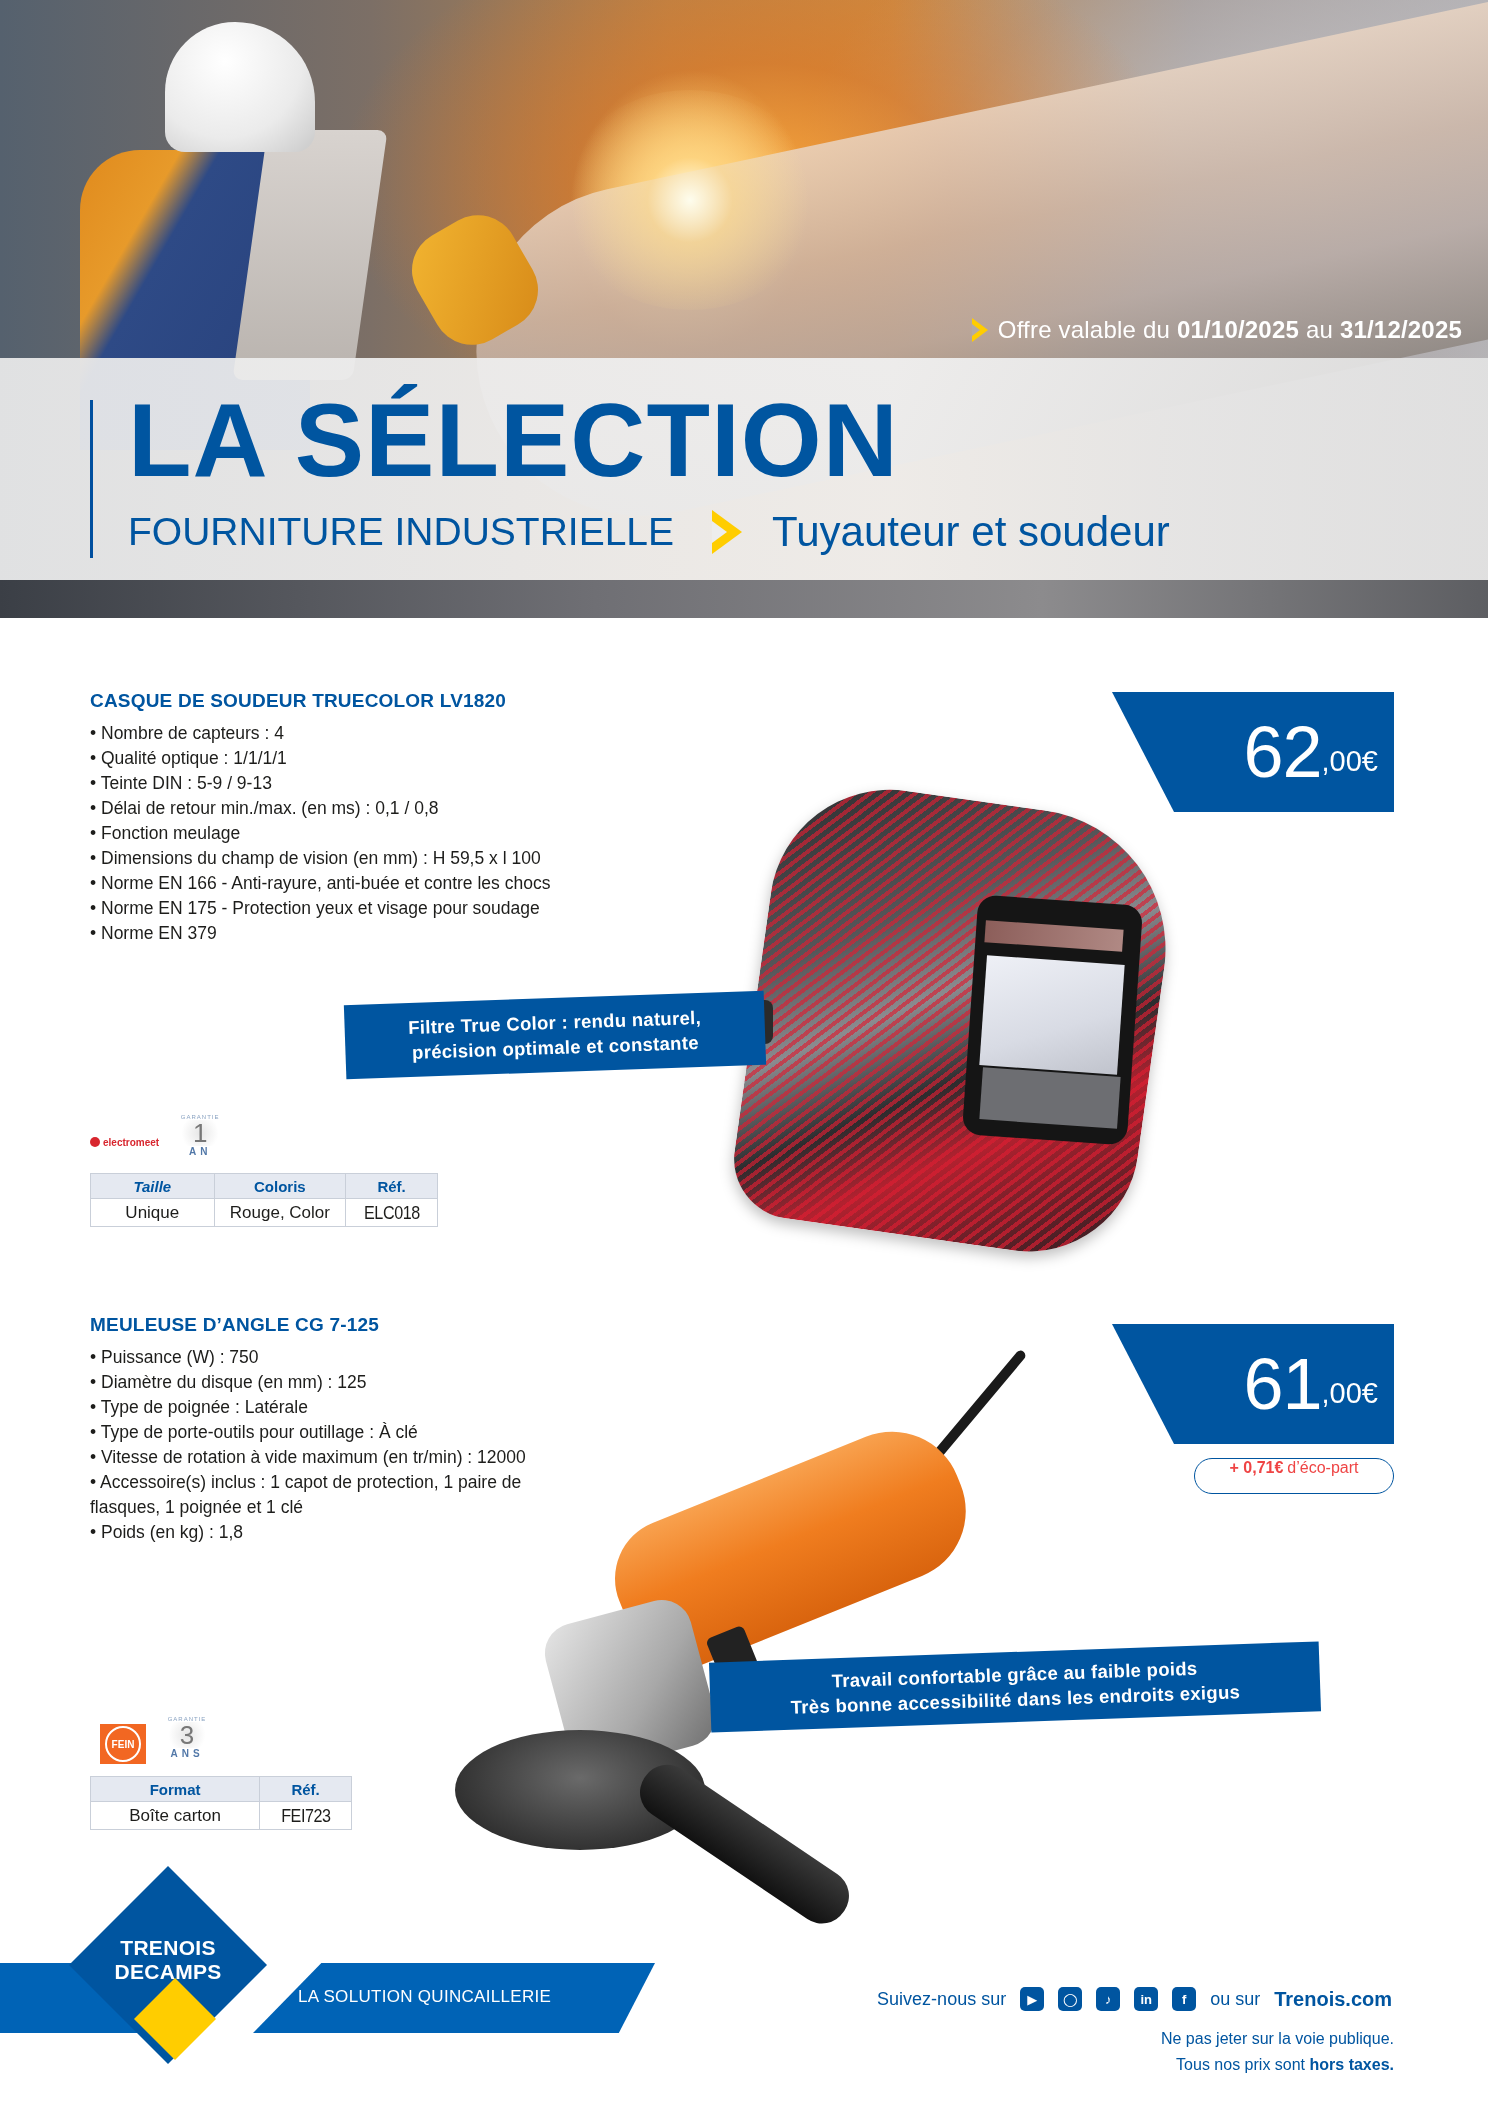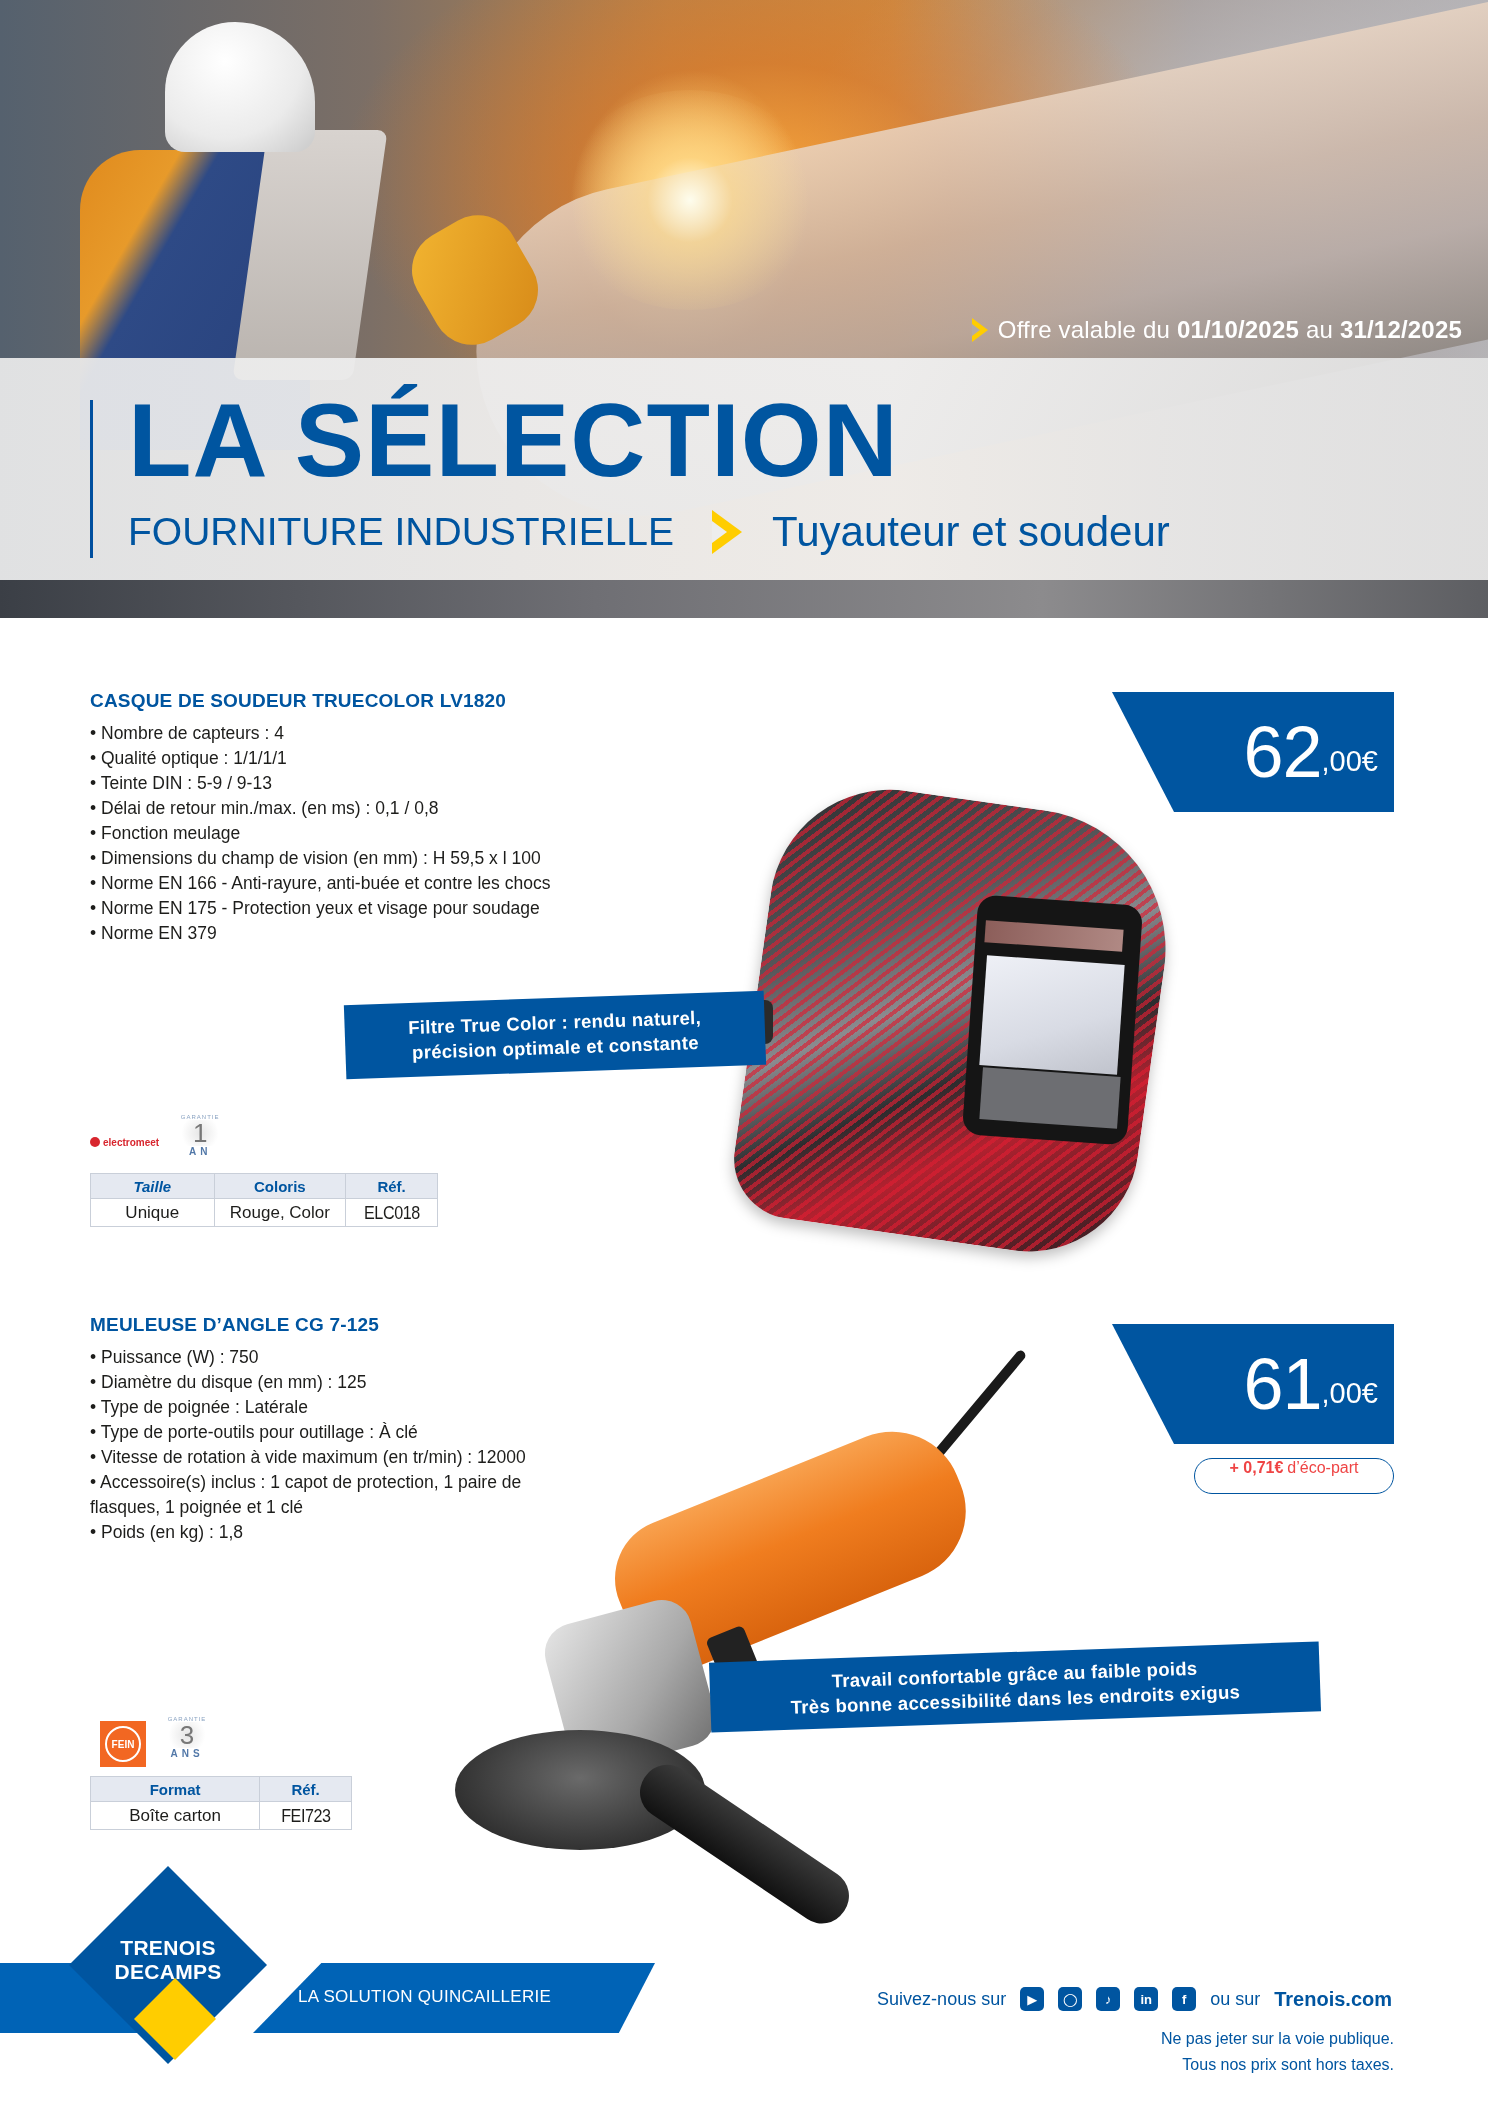--- a/index.html
+++ b/index.html
@@ -66,21 +66,21 @@
   .logos { position: absolute; display: flex; align-items: center; gap: 18px; }
   .guarantee { width: 46px; height: 56px; position: relative; text-align: center; color: #4a6fa1; }
   .guarantee .g-top { font-size: 6px; letter-spacing: 1px; display: block; color: #8aa3c2; }
   .guarantee .g-num { font-size: 26px; color: #777; line-height: 26px; display: block; background: radial-gradient(circle, #e6e6e6 0%, #fff 70%); }
   .guarantee .g-unit { font-size: 10px; font-weight: 700; letter-spacing: 4px; display: block; color: #5278a8; }
 
   .electro-logo { display: flex; align-items: center; gap: 3px; font-size: 10px; }
   .electro-logo .dot { width: 10px; height: 10px; border-radius: 50%; background: #d8262e; }
   .electro-logo .name { font-weight: 700; color: #333; font-size: 10px; }
   .electro-logo .name span { color: #d8262e; }
-  .fein-logo { width: 46px; height: 46px; background: #f26722; display: flex; align-items: center; justify-content: center; }
+  .fein-logo { width: 46px; height: 40px; background: #f26722; display: flex; align-items: center; justify-content: center; }
   .fein-logo .ring { width: 36px; height: 36px; border-radius: 50%; border: 2px solid #fff; color: #fff; font-size: 10px; font-weight: 700; display: flex; align-items: center; justify-content: center; }
 
   table.spec { position: absolute; border-collapse: collapse; font-size: 17px; }
   table.spec th { background: #e5e9f1; color: #0055a0; font-weight: 700; font-size: 15px; height: 25px; border: 1px solid #c9cfd9; }
   table.spec td { height: 28px; text-align: center; border: 1px solid #c9cfd9; color: #1d1d1b; }
   table.spec td.ref { font-family: "Liberation Sans Narrow", "Liberation Sans", sans-serif; letter-spacing: -0.5px; transform: scaleX(0.85); font-size: 19px; }
 
   .eco-pill { position: absolute; left: 1194px; top: 1458px; width: 200px; height: 36px; border: 1.5px solid #0055a0; border-radius: 18px;
     color: #ef4444; font-size: 16px; display: flex; align-items: flex-start; justify-content: center; gap: 4px; }
   .eco-pill b { font-weight: 700; }
@@ -115,21 +115,21 @@
     clip-path: polygon(17% 0, 100% 0, 91% 100%, 0 100%); }
   .logo-diamond { position: absolute; left: 98px; top: 1895px; width: 140px; height: 140px; background: #0055a0; transform: rotate(45deg); }
   .logo-yellow { position: absolute; left: 146px; top: 1990px; width: 58px; height: 58px; background: #ffcd00; transform: rotate(45deg); }
   .logo-text { position: absolute; left: 110px; top: 1936px; width: 116px; text-align: center; color: #fff; font-weight: 700; font-size: 21px; line-height: 24px; letter-spacing: 0.3px; }
 
   .social { position: absolute; right: 96px; top: 1987px; display: flex; align-items: center; gap: 14px; color: #0055a0; font-size: 18px; }
   .social .icons { display: flex; gap: 14px; }
   .social .ic { width: 24px; height: 24px; background: #0055a0; border-radius: 5px; color: #fff; display: flex; align-items: center; justify-content: center; font-size: 13px; font-weight: 700; }
   .social .site { font-weight: 700; font-size: 20px; }
   .footnote { position: absolute; right: 94px; color: #0055a0; font-size: 16px; text-align: right; }
-  .footnote b { font-weight: 400; }
+  .footnote b { font-weight: 700; }
 </style>
 </head>
 <body>
 
 <div class="hero">
   <div class="pipe"></div>
   <div class="sparks"></div>
   <div class="worker-body"></div>
   <div class="worker-visor"></div>
   <div class="worker-helmet"></div>

